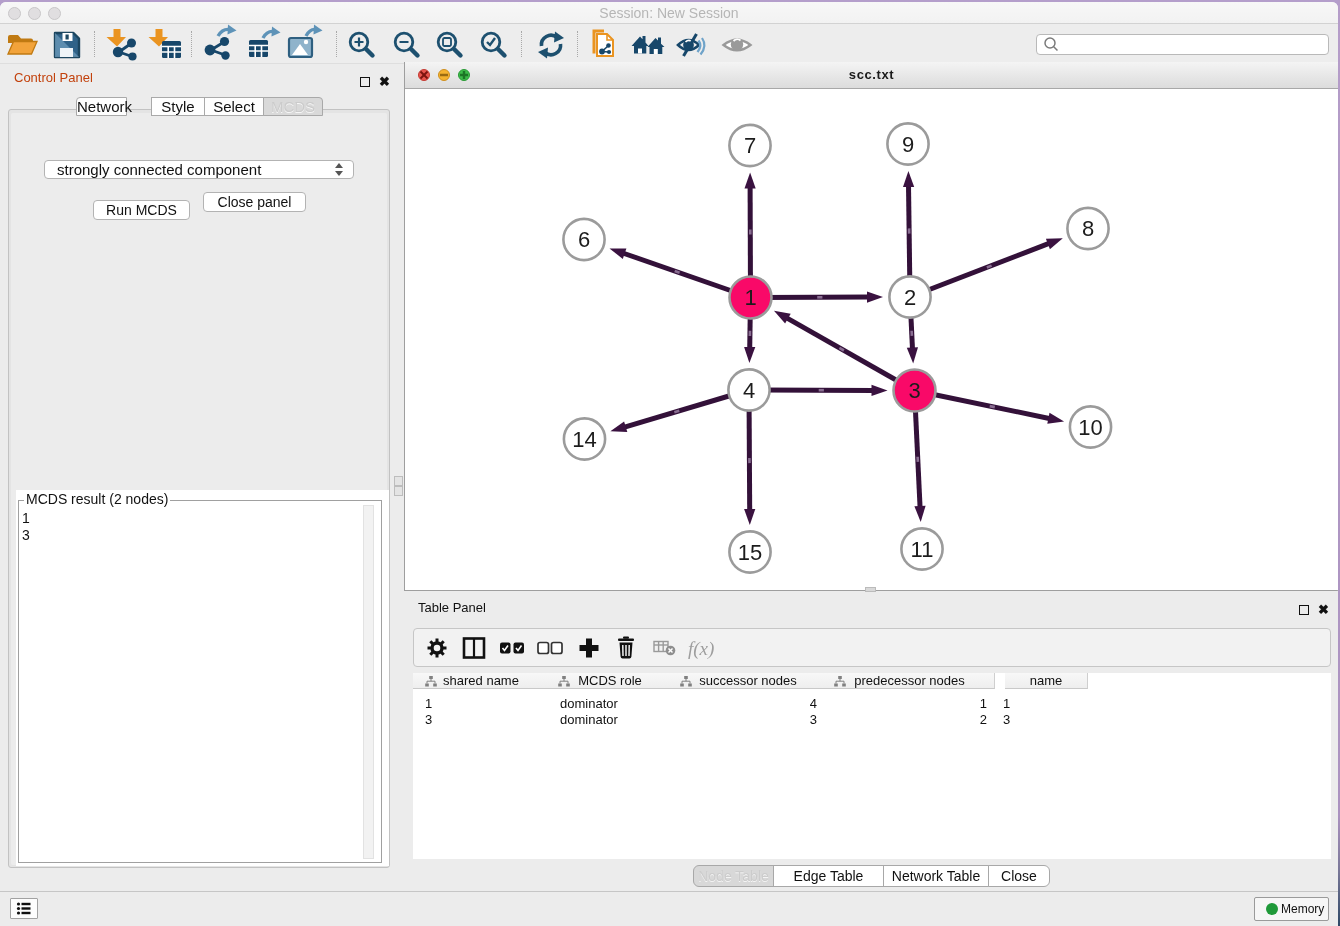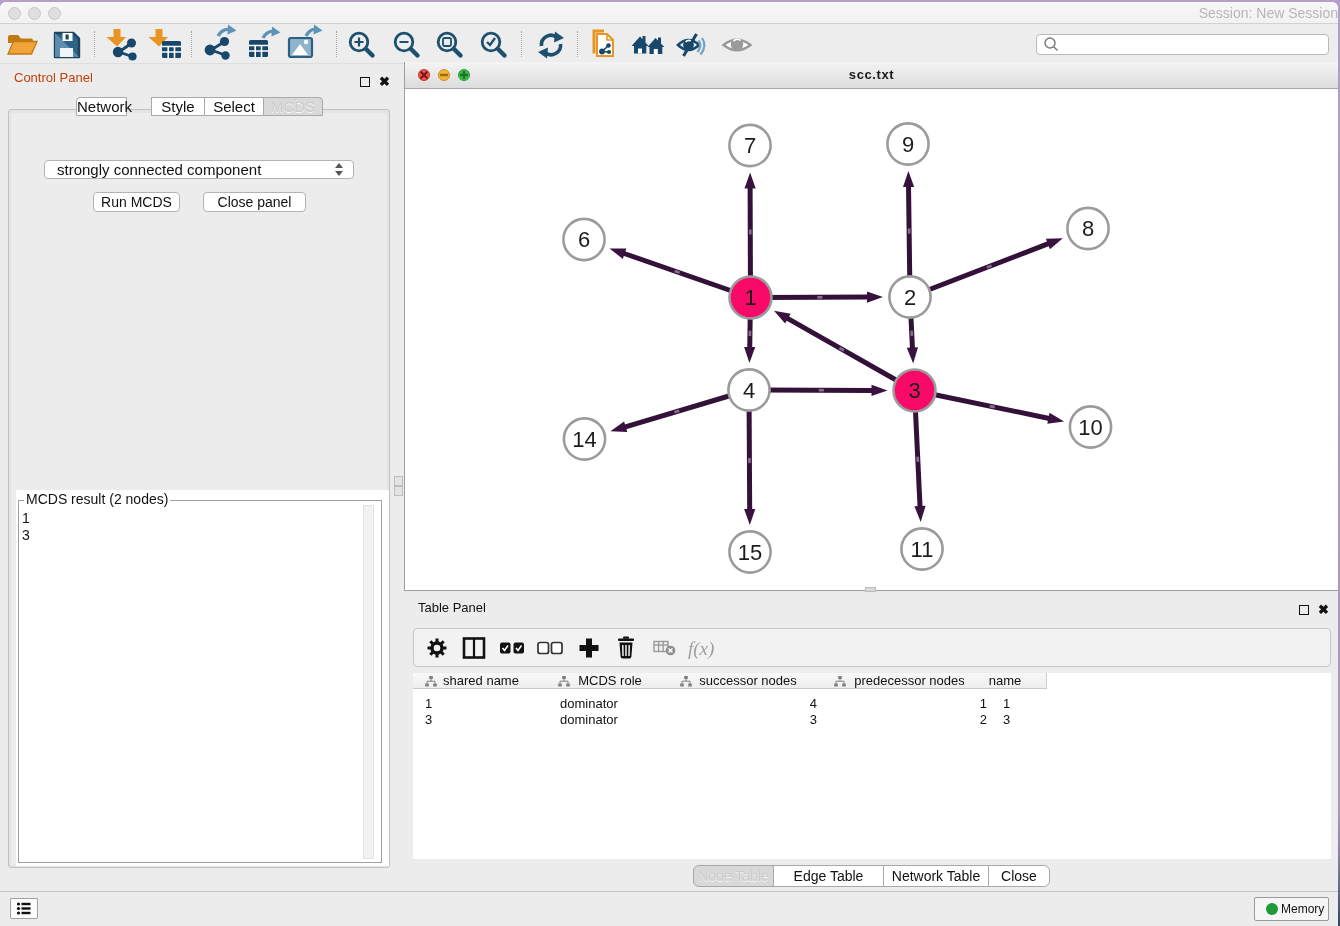--- a/index.html
+++ b/index.html
@@ -2,21 +2,21 @@
 <html><head><meta charset="utf-8"><style>
 html,body{margin:0;padding:0;}
 body{width:1340px;height:926px;position:relative;overflow:hidden;
  font-family:"Liberation Sans",sans-serif;background:#b49ecb;}
 .abs{position:absolute;}
 #deskR{left:1338px;top:0;width:2px;height:926px;background:linear-gradient(#b59dc9 0%,#ab92c0 88%,#7a7898 94%,#2e4866 100%);}
 #win{left:0;top:2px;width:1338px;height:924px;background:#ececec;border-radius:6px 6px 0 0;overflow:hidden;}
 
 #titlebar{left:0;top:0;width:1338px;height:21px;background:linear-gradient(#f7f7f7,#f2f2f2);border-bottom:1px solid #d2d2d2;}
 .tl{position:absolute;top:5px;width:11px;height:11px;border-radius:50%;background:#e0dee0;border:1px solid #c8c6c8;}
-#ttext{left:0;top:3px;width:1338px;text-align:right;font-size:14px;color:#b6b6b6;}
+#ttext{left:0;top:3px;width:1338px;text-align:center;font-size:14px;color:#b6b6b6;}
 
 #toolbar{left:0;top:22px;width:1338px;height:39px;background:#ededed;border-bottom:1px solid #dedede;}
 .tsep{position:absolute;top:7px;height:26px;width:0;border-left:1px dotted #a9a9a9;}
 #search{left:1036px;top:10px;width:291px;height:19px;background:#fff;border:1px solid #b9b9b9;border-radius:4px;}
 
 #cpTitle{left:14px;top:68px;font-size:13px;color:#c2410c;}
 .wicons{position:absolute;}
 .sqico{display:inline-block;width:8px;height:8px;border:1.5px solid #111;vertical-align:middle;}
 .xico{font-size:13px;font-weight:bold;color:#111;vertical-align:middle;margin-left:9px;}
 .tab{position:absolute;top:95px;height:19px;line-height:18px;text-align:center;font-size:15px;color:#111;background:#fefefe;border:1px solid #a9a9a9;box-sizing:border-box;}
@@ -228,21 +228,21 @@
   <div class="tab" style="left:151px;width:54px;">Style</div>
   <div class="tab" style="left:204px;width:60px;">Select</div>
   <div class="tab" id="tabMCDS" style="left:263px;width:60px;border-radius:0 4px 0 0;">MCDS</div>
   <div id="combo" class="abs">
       <svg width="12" height="15" style="position:absolute;right:8px;top:1px">
         <polygon points="6,1 10,6 2,6" fill="#555"></polygon>
         <polygon points="6,14 10,9 2,9" fill="#555"></polygon>
       </svg>
     </div>
   <div id="comboTx" class="abs">strongly connected component</div>
-  <div class="btn" style="left:93px;width:87px;">Run MCDS</div>
+  <div class="btn" style="left:93px;width:97px;margin-top:8px;">Run MCDS</div>
   <div class="btn" style="left:203px;width:103px;">Close panel</div>
   <div id="mcdsWhite" class="abs"></div>
   <div id="mcdsFs" class="abs"></div>
   <div id="mcdsLeg" class="abs">MCDS result (2 nodes)</div>
   <div id="mcdsTx" class="abs">1<br>3</div>
   <div id="mcdsSb" class="abs"></div>
 
   <div id="netwin" class="abs">
     <div id="nettb">
       <div class="tl2" style="left:13px;background:#ea564e;border:1px solid #c33b33;"></div>
@@ -437,21 +437,21 @@
     <div class="hcell" style="left:412px;width:170px;"><svg class="hico" width="12" height="11">
           <g fill="#808080">
             <rect x="4.2" y="0" width="3.6" height="3"></rect>
             <rect x="0.2" y="7.5" width="3.6" height="3"></rect>
             <rect x="8.2" y="7.5" width="3.6" height="3"></rect>
           </g>
           <g stroke="#808080" stroke-width="1" fill="none">
             <path d="M6 3 v2.2 M2 7.5 V5.2 h8 V7.5"></path>
           </g>
         </svg>predecessor nodes</div>
-    <div class="hcell" style="left:551px;width:83px;">name</div>
+    <div class="hcell" style="left:592px;width:83px;">name</div>
   </div>
   <div id="tbody" class="abs">
     <div class="trow" style="left:12px;top:7px;">1</div>
     <div class="trow" style="left:147px;top:7px;">dominator</div>
     <div class="trow" style="left:258px;top:7px;width:146px;text-align:right;">4</div>
     <div class="trow" style="left:412px;top:7px;width:162px;text-align:right;">1</div>
     <div class="trow" style="left:590px;top:7px;">1</div>
     <div class="trow" style="left:12px;top:23px;">3</div>
     <div class="trow" style="left:147px;top:23px;">dominator</div>
     <div class="trow" style="left:258px;top:23px;width:146px;text-align:right;">3</div>

